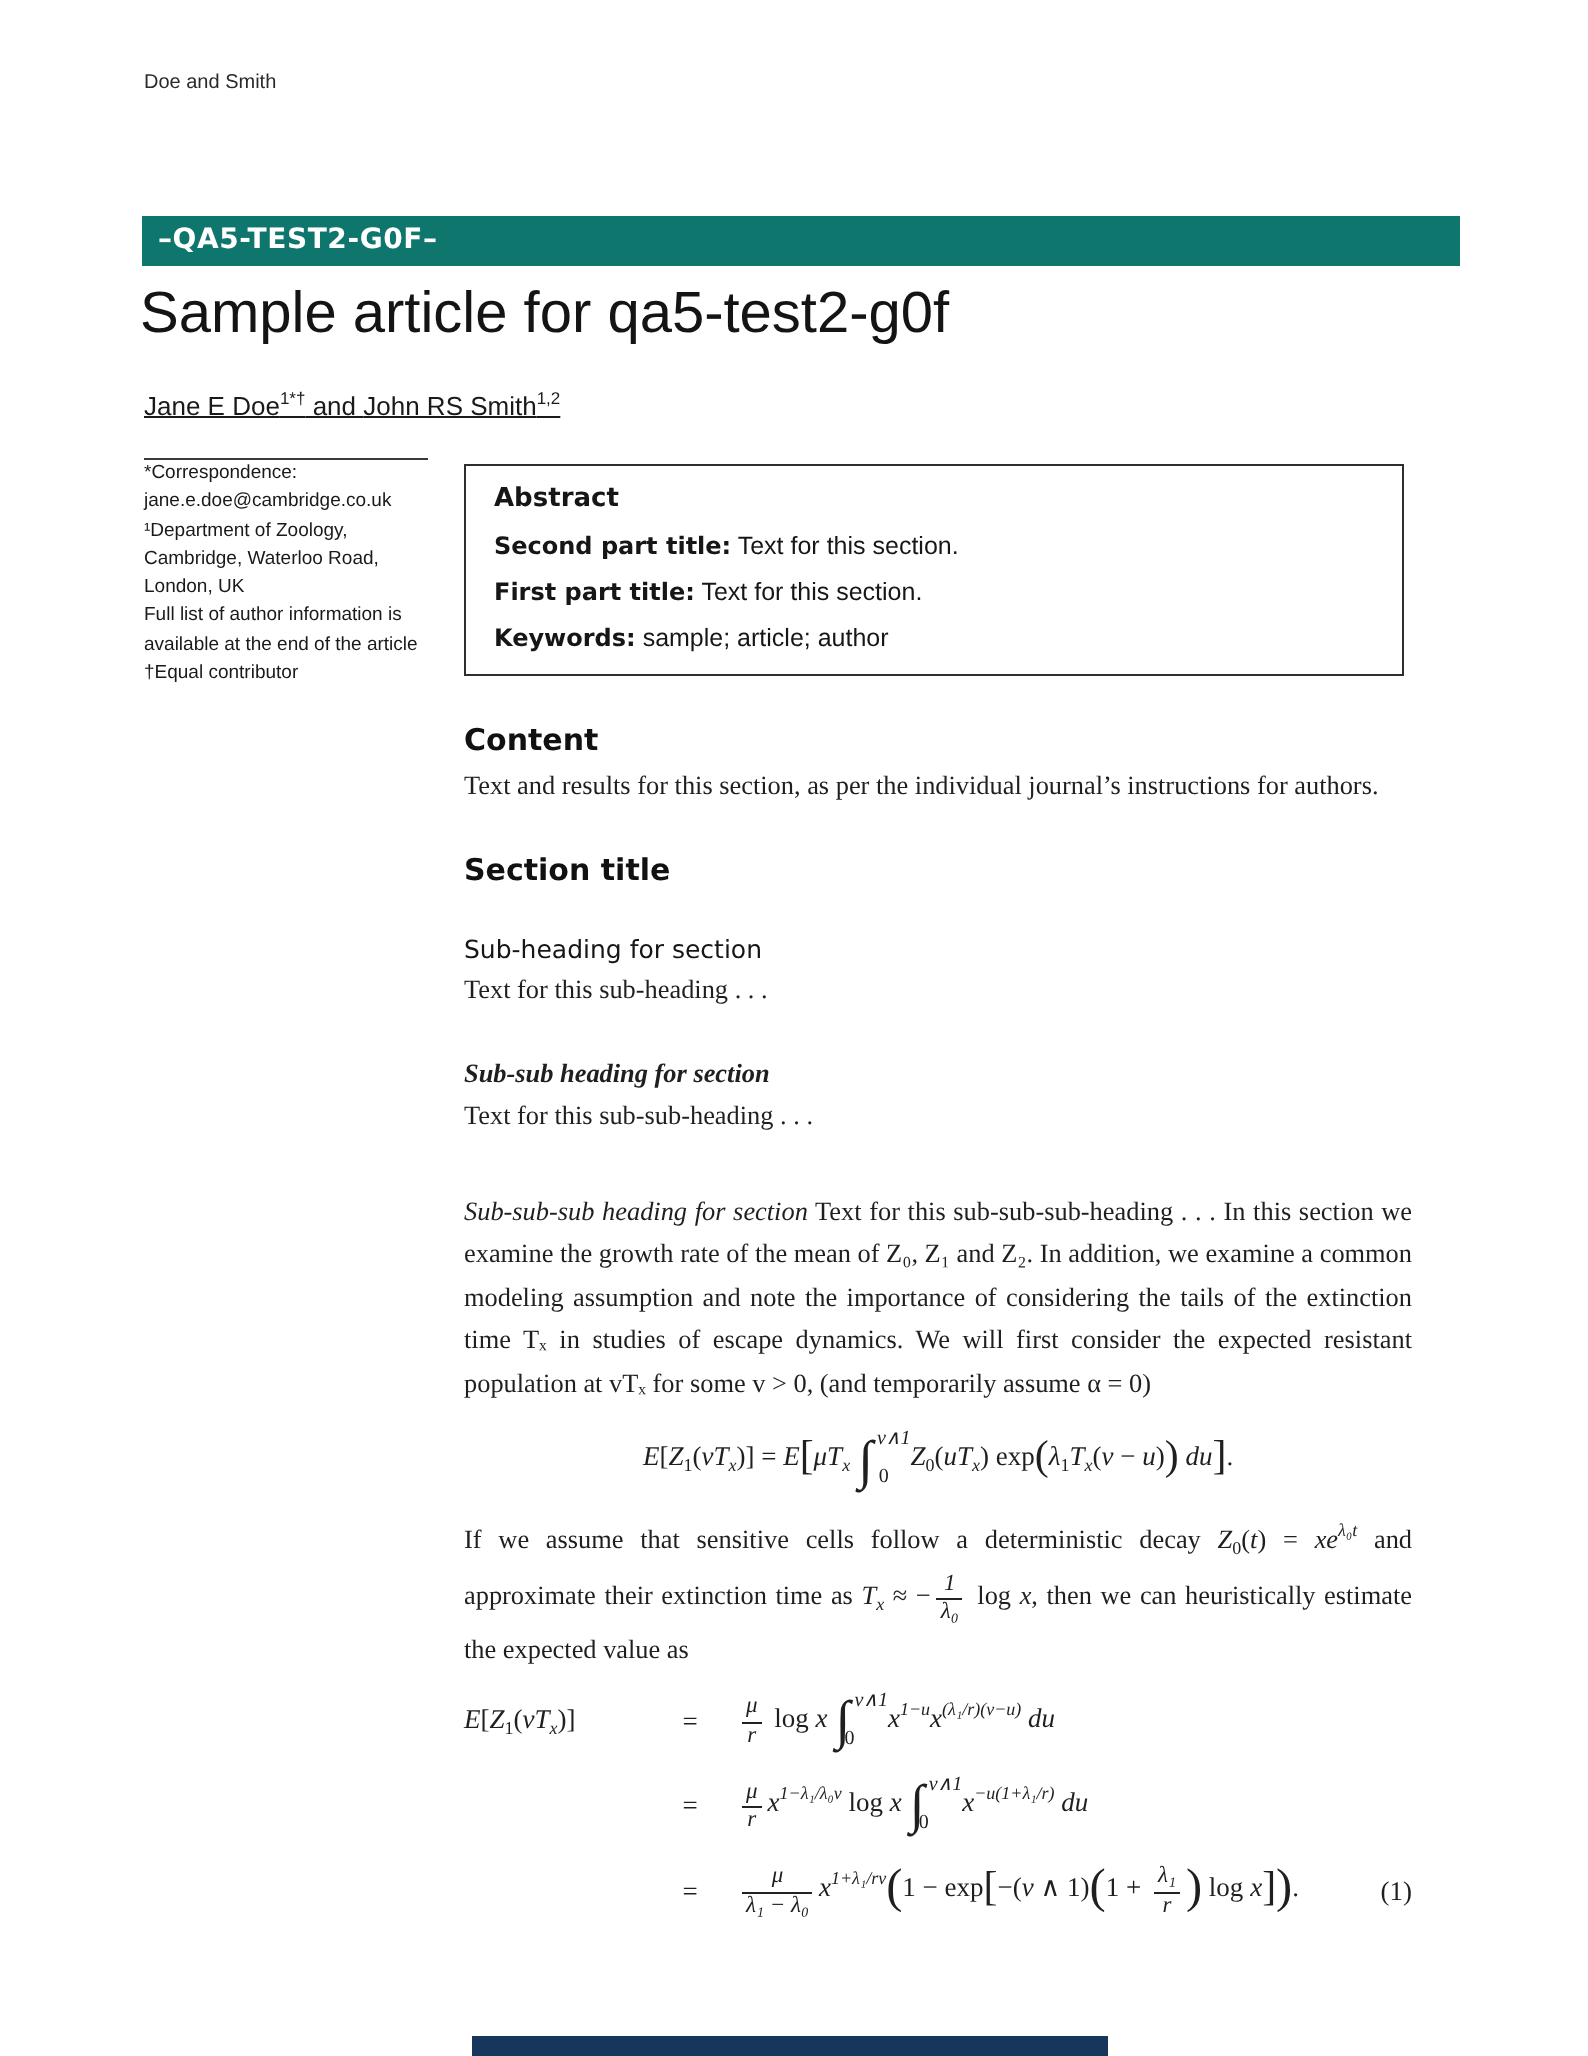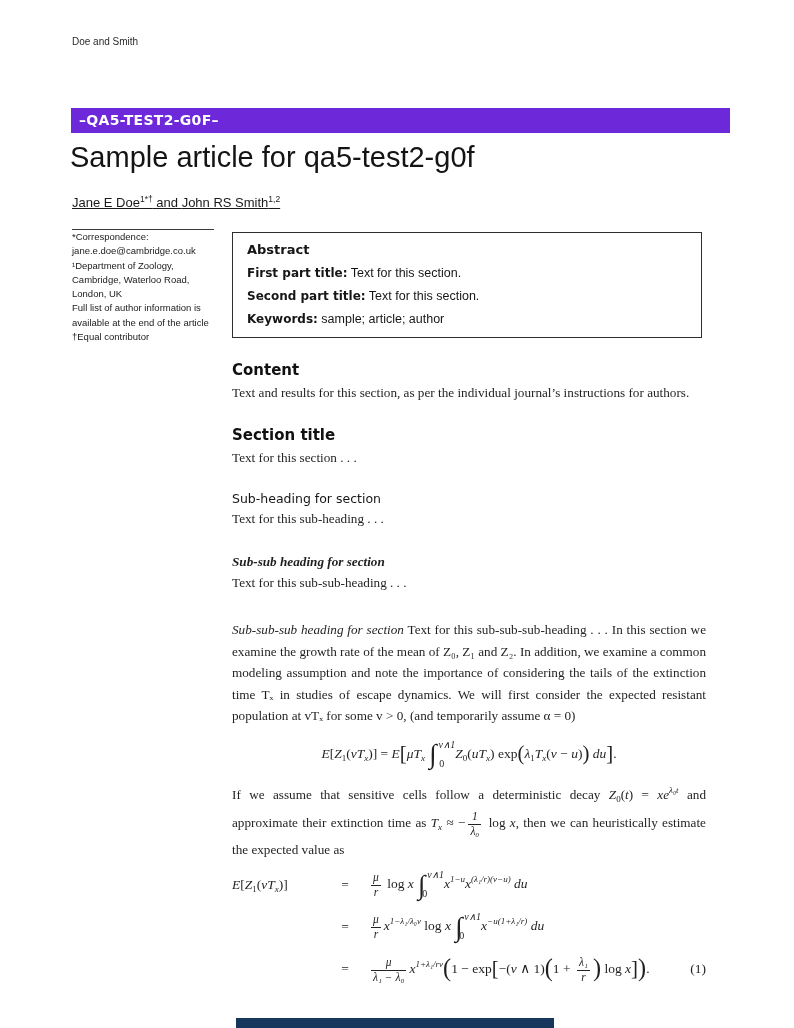--- a/index.html
+++ b/index.html
@@ -2,21 +2,21 @@
 <html><head>
 <meta charset="utf-8">
 <style>
   html,body{margin:0;padding:0;background:#fff;}
   .page{position:relative;width:794px;height:1028px;background:#ffffff;overflow:hidden;
         font-family:"Liberation Serif","DejaVu Serif",serif;color:#1f1f1f;}
 
   .running-head{position:absolute;left:72px;top:36px;
         font-family:"Liberation Sans","DejaVu Sans",sans-serif;font-size:10px;color:#2a2a2a;}
 
-  .banner{position:absolute;left:71px;top:108px;width:659px;height:25px;background:#6d28d9;}
+  .banner{position:absolute;left:71px;top:108px;width:659px;height:25px;background:#0f766e;}
   .banner span{display:inline-block;padding-left:8px;line-height:25px;color:#ffffff;
         font-family:"DejaVu Sans","Liberation Sans",sans-serif;font-weight:700;font-size:14px;letter-spacing:.3px;}
 
   .title{position:absolute;left:70px;top:141px;margin:0;font-weight:400;
         font-family:"Liberation Sans","DejaVu Sans",sans-serif;font-size:29px;color:#141414;}
 
   .authors{position:absolute;left:72px;top:194px;
         font-family:"Liberation Sans","DejaVu Sans",sans-serif;font-size:13px;color:#1a1a1a;text-decoration:underline;}
   .authors sup{font-size:8.5px;}
 
@@ -93,31 +93,30 @@
 jane.e.doe@cambridge.co.uk
 ¹Department of Zoology,
 Cambridge, Waterloo Road,
 London, UK
 Full list of author information is
 available at the end of the article
 †Equal contributor</div>
 
   <div class="abstract">
     <div class="ab-h">Abstract</div>
+    <p><b>Second part title:</b> <span>Text for this section.</span></p>
     <p><b>First part title:</b> <span>Text for this section.</span></p>
-    <p><b>Second part title:</b> <span>Text for this section.</span></p>
     <p><b>Keywords:</b> <span>sample; article; author</span></p>
   </div>
 
   <div class="main">
     <h2 class="h-a">Content</h2>
     <p>Text and results for this section, as per the individual journal’s instructions for authors.</p>
 
     <h2 class="h-a second">Section title</h2>
-    <p>Text for this section . . .</p>
 
     <h3 class="h-b">Sub-heading for section</h3>
     <p>Text for this sub-heading . . .</p>
 
     <h4 class="h-c">Sub-sub heading for section</h4>
     <p>Text for this sub-sub-heading . . .</p>
 
     <p class="p-runin"><span class="lead-it">Sub-sub-sub heading for section</span><span>  Text for this sub-sub-sub-heading . . . In this section we examine the growth rate of the mean of Z₀, Z₁ and Z₂. In addition, we examine a common modeling assumption and note the importance of considering the tails of the extinction time Tₓ in studies of escape dynamics. We will first consider the expected resistant population at vTₓ for some v &gt; 0, (and temporarily assume α = 0)</span></p>
 
     <div class="eq-c"><span class="eq-it">E</span><span class="eq-rm">[</span><span class="eq-it">Z</span><span class="eq-subr">1</span><span class="eq-rm">(</span><span class="eq-it">vT</span><span class="eq-sub">x</span><span class="eq-rm">)</span><span class="eq-rm">] = </span><span class="eq-it">E</span><span class="eq-big">[</span><span class="eq-it">μT</span><span class="eq-sub">x</span><span class="eq-intwrap"><span class="int-g">∫</span><span class="int-l"><span class="lt">v∧1</span><span class="lb">0</span></span></span><span class="eq-it">Z</span><span class="eq-subr">0</span><span class="eq-rm">(</span><span class="eq-it">uT</span><span class="eq-sub">x</span><span class="eq-rm">) exp</span><span class="eq-big">(</span><span class="eq-it">λ</span><span class="eq-subr">1</span><span class="eq-it">T</span><span class="eq-sub">x</span><span class="eq-rm">(</span><span class="eq-it">v</span><span class="eq-rm"> − </span><span class="eq-it">u</span><span class="eq-rm">)</span><span class="eq-big">)</span><span class="eq-it"> du</span><span class="eq-big">]</span><span class="eq-rm">.</span></div>

